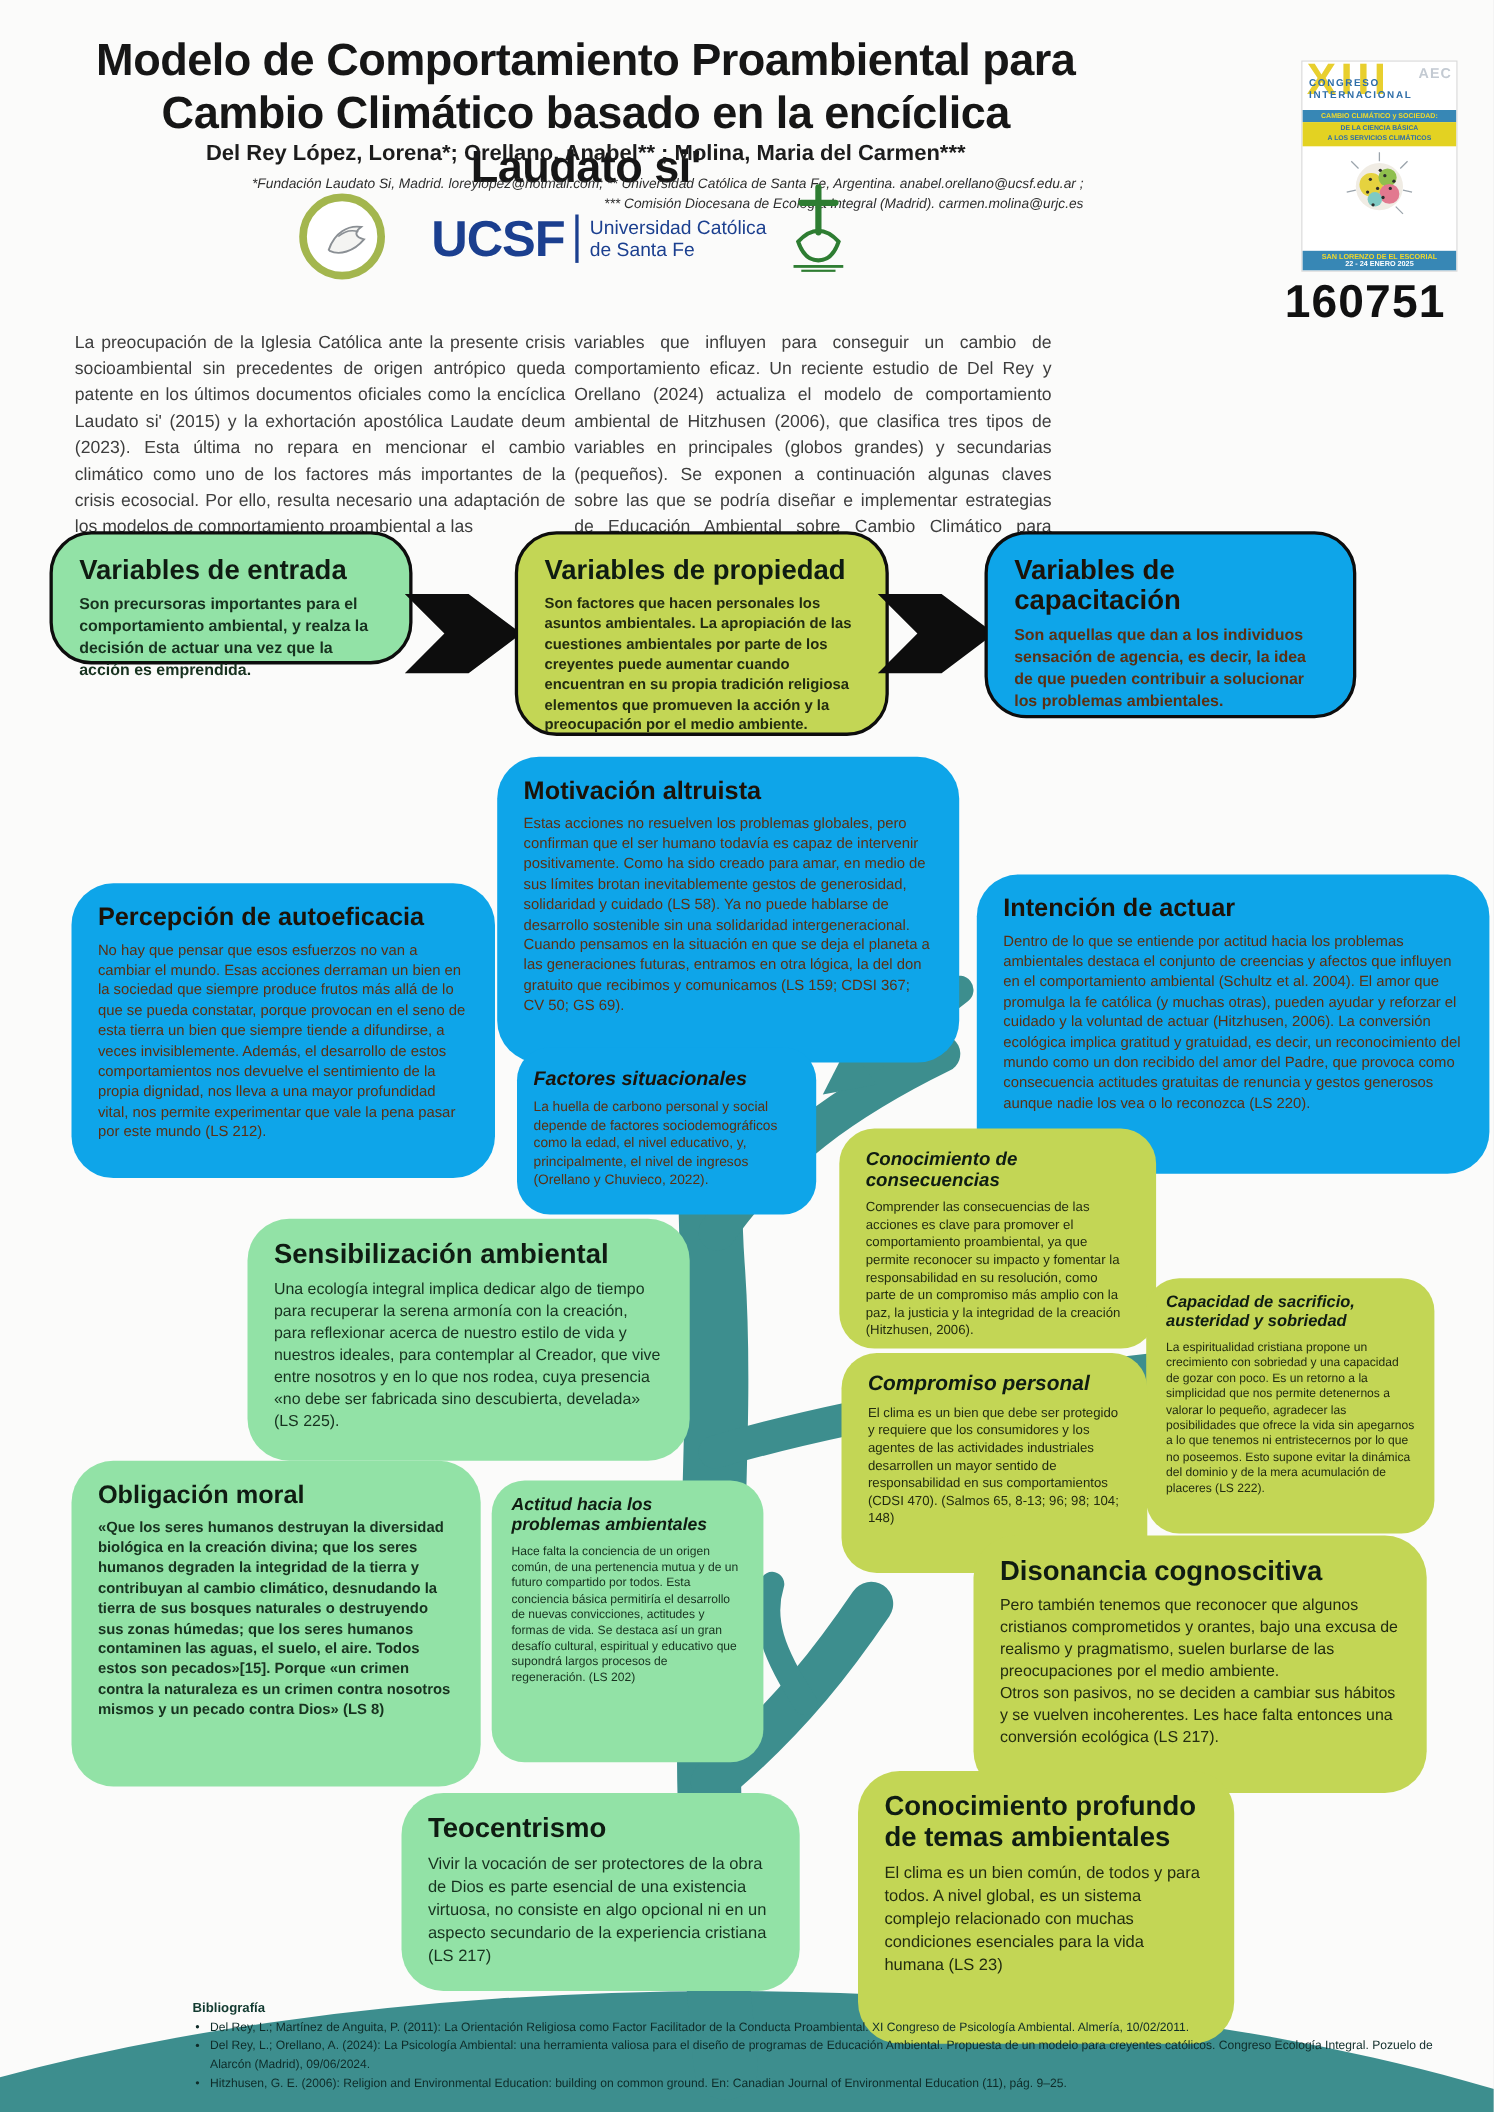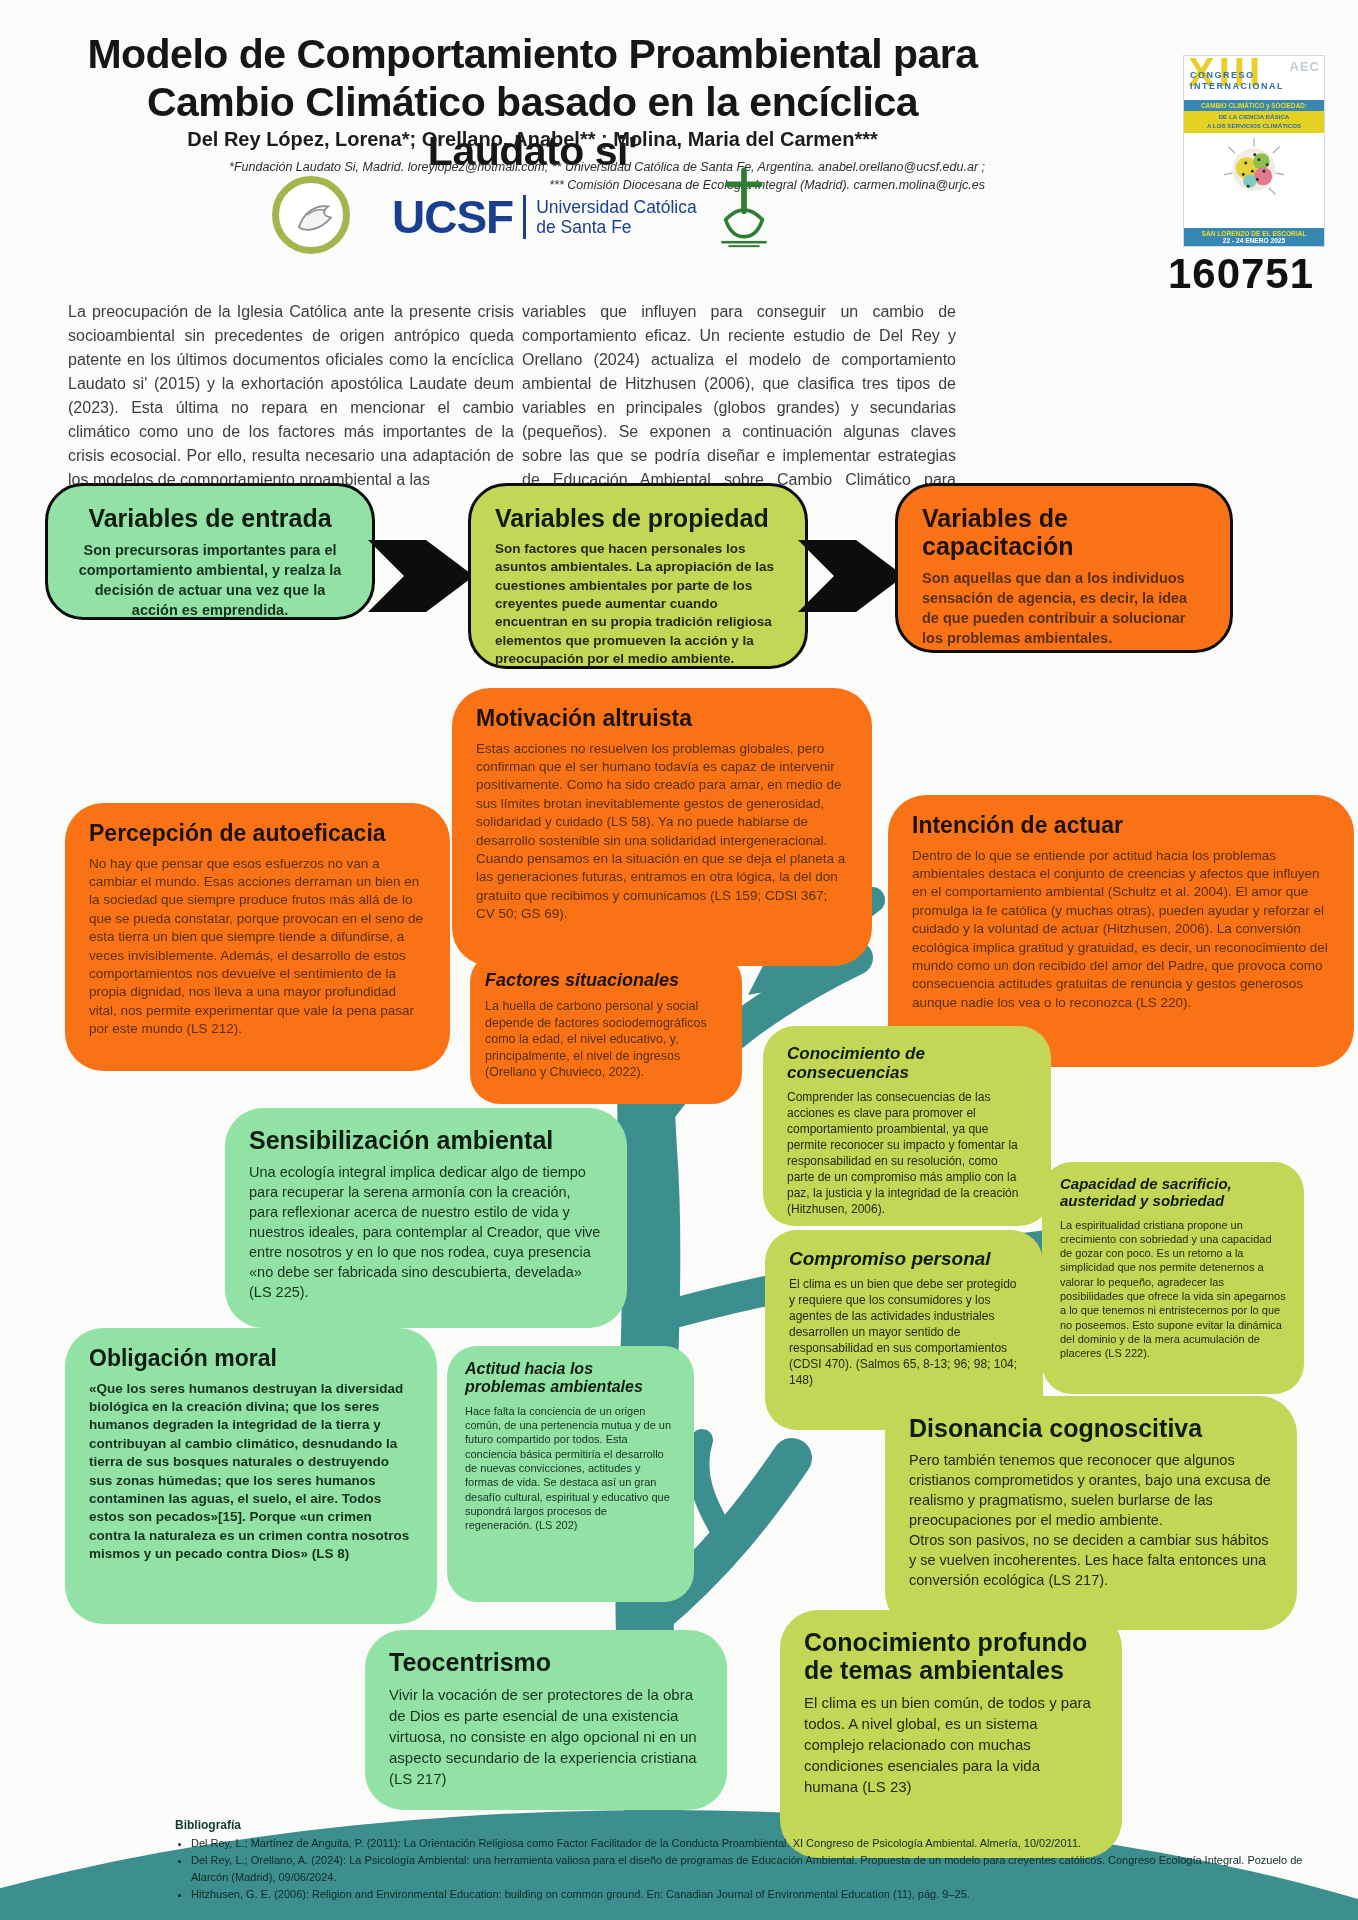--- a/index.html
+++ b/index.html
@@ -40,21 +40,21 @@
   .poster-id{left:1150px;top:250px;width:182px;text-align:center;
     font-size:42px;font-weight:bold;color:#111;letter-spacing:1px;}
   
   .intro{top:300px;font-size:16px;color:#3d3d3d;text-align:justify;line-height:1.5;}
   .intro-left{left:68px;width:446px;}
   .intro-right{left:522px;width:434px;}
   
   .box{position:absolute;box-sizing:border-box;border-radius:38px;padding:18px 24px;}
   .green{background:#92e2a6;}
   .lime{background:#c3d655;}
-  .orange{background:#f97316;}
+  .orange{background:#0ea5e9;}
   .bordered{border:3px solid #0d0d0d;}
   .box h2{margin:0 0 8px 0;font-weight:bold;color:#0f1c12;line-height:1.12;}
   .orange h2{color:#1c1208;}
   .box p{margin:0;white-space:pre-line;}
   .green p{color:#17321f;}
   .lime p{color:#232c10;}
   .orange p{color:#5b2f12;}
   .italic-title h2{font-style:italic;}
   .t25 h2{font-size:25px;} .t23 h2{font-size:23px;} .t19 h2{font-size:19px;}
   .t18 h2{font-size:18px;} .t17 h2{font-size:17px;} .t16 h2{font-size:16px;} .t15 h2{font-size:15px;}
@@ -167,21 +167,21 @@
       <div class="f1">SAN LORENZO DE EL ESCORIAL</div>
       <div class="f2">22 - 24 ENERO 2025</div>
     </div>
   </div>
 
   <div class="abs poster-id">160751</div>
 
   <div class="abs intro intro-left">La preocupación de la Iglesia Católica ante la presente crisis socioambiental sin precedentes de origen antrópico queda patente en los últimos documentos oficiales como la encíclica Laudato si' (2015) y la exhortación apostólica Laudate deum (2023). Esta última no repara en mencionar el cambio climático como uno de los factores más importantes de la crisis ecosocial. Por ello, resulta necesario una adaptación de los modelos de comportamiento proambiental a las</div>
   <div class="abs intro intro-right">variables que influyen para conseguir un cambio de comportamiento eficaz. Un reciente estudio de Del Rey y Orellano (2024) actualiza el modelo de comportamiento ambiental de Hitzhusen (2006), que clasifica tres tipos de variables en principales (globos grandes) y secundarias (pequeños). Se exponen a continuación algunas claves sobre las que se podría diseñar e implementar estrategias de Educación Ambiental sobre Cambio Climático para creyentes católicos.</div>
 
-  <section class="box green bordered t25 b145 bold-body" style="left:45px;top:483px;width:330px;height:137px;text-align:center;">
+  <section class="box green bordered t25 b145 bold-body" style="left:45px;top:483px;width:330px;height:121px;">
     <h2>Variables de entrada</h2>
     <p>Son precursoras importantes para el comportamiento ambiental, y realza la decisión de actuar una vez que la acción es emprendida.</p>
   </section>
 
   <svg class="flow-arrow" style="left:368px;top:538px;" width="112" height="76" viewBox="0 0 112 76">
     <polygon points="0,2 58,2 106,38 58,74 0,74 36,38" fill="#0d0d0d"></polygon>
   </svg>
 
   <section class="box lime bordered t25 b135 bold-body" style="left:468px;top:483px;width:340px;height:186px;">
     <h2>Variables de propiedad</h2>

